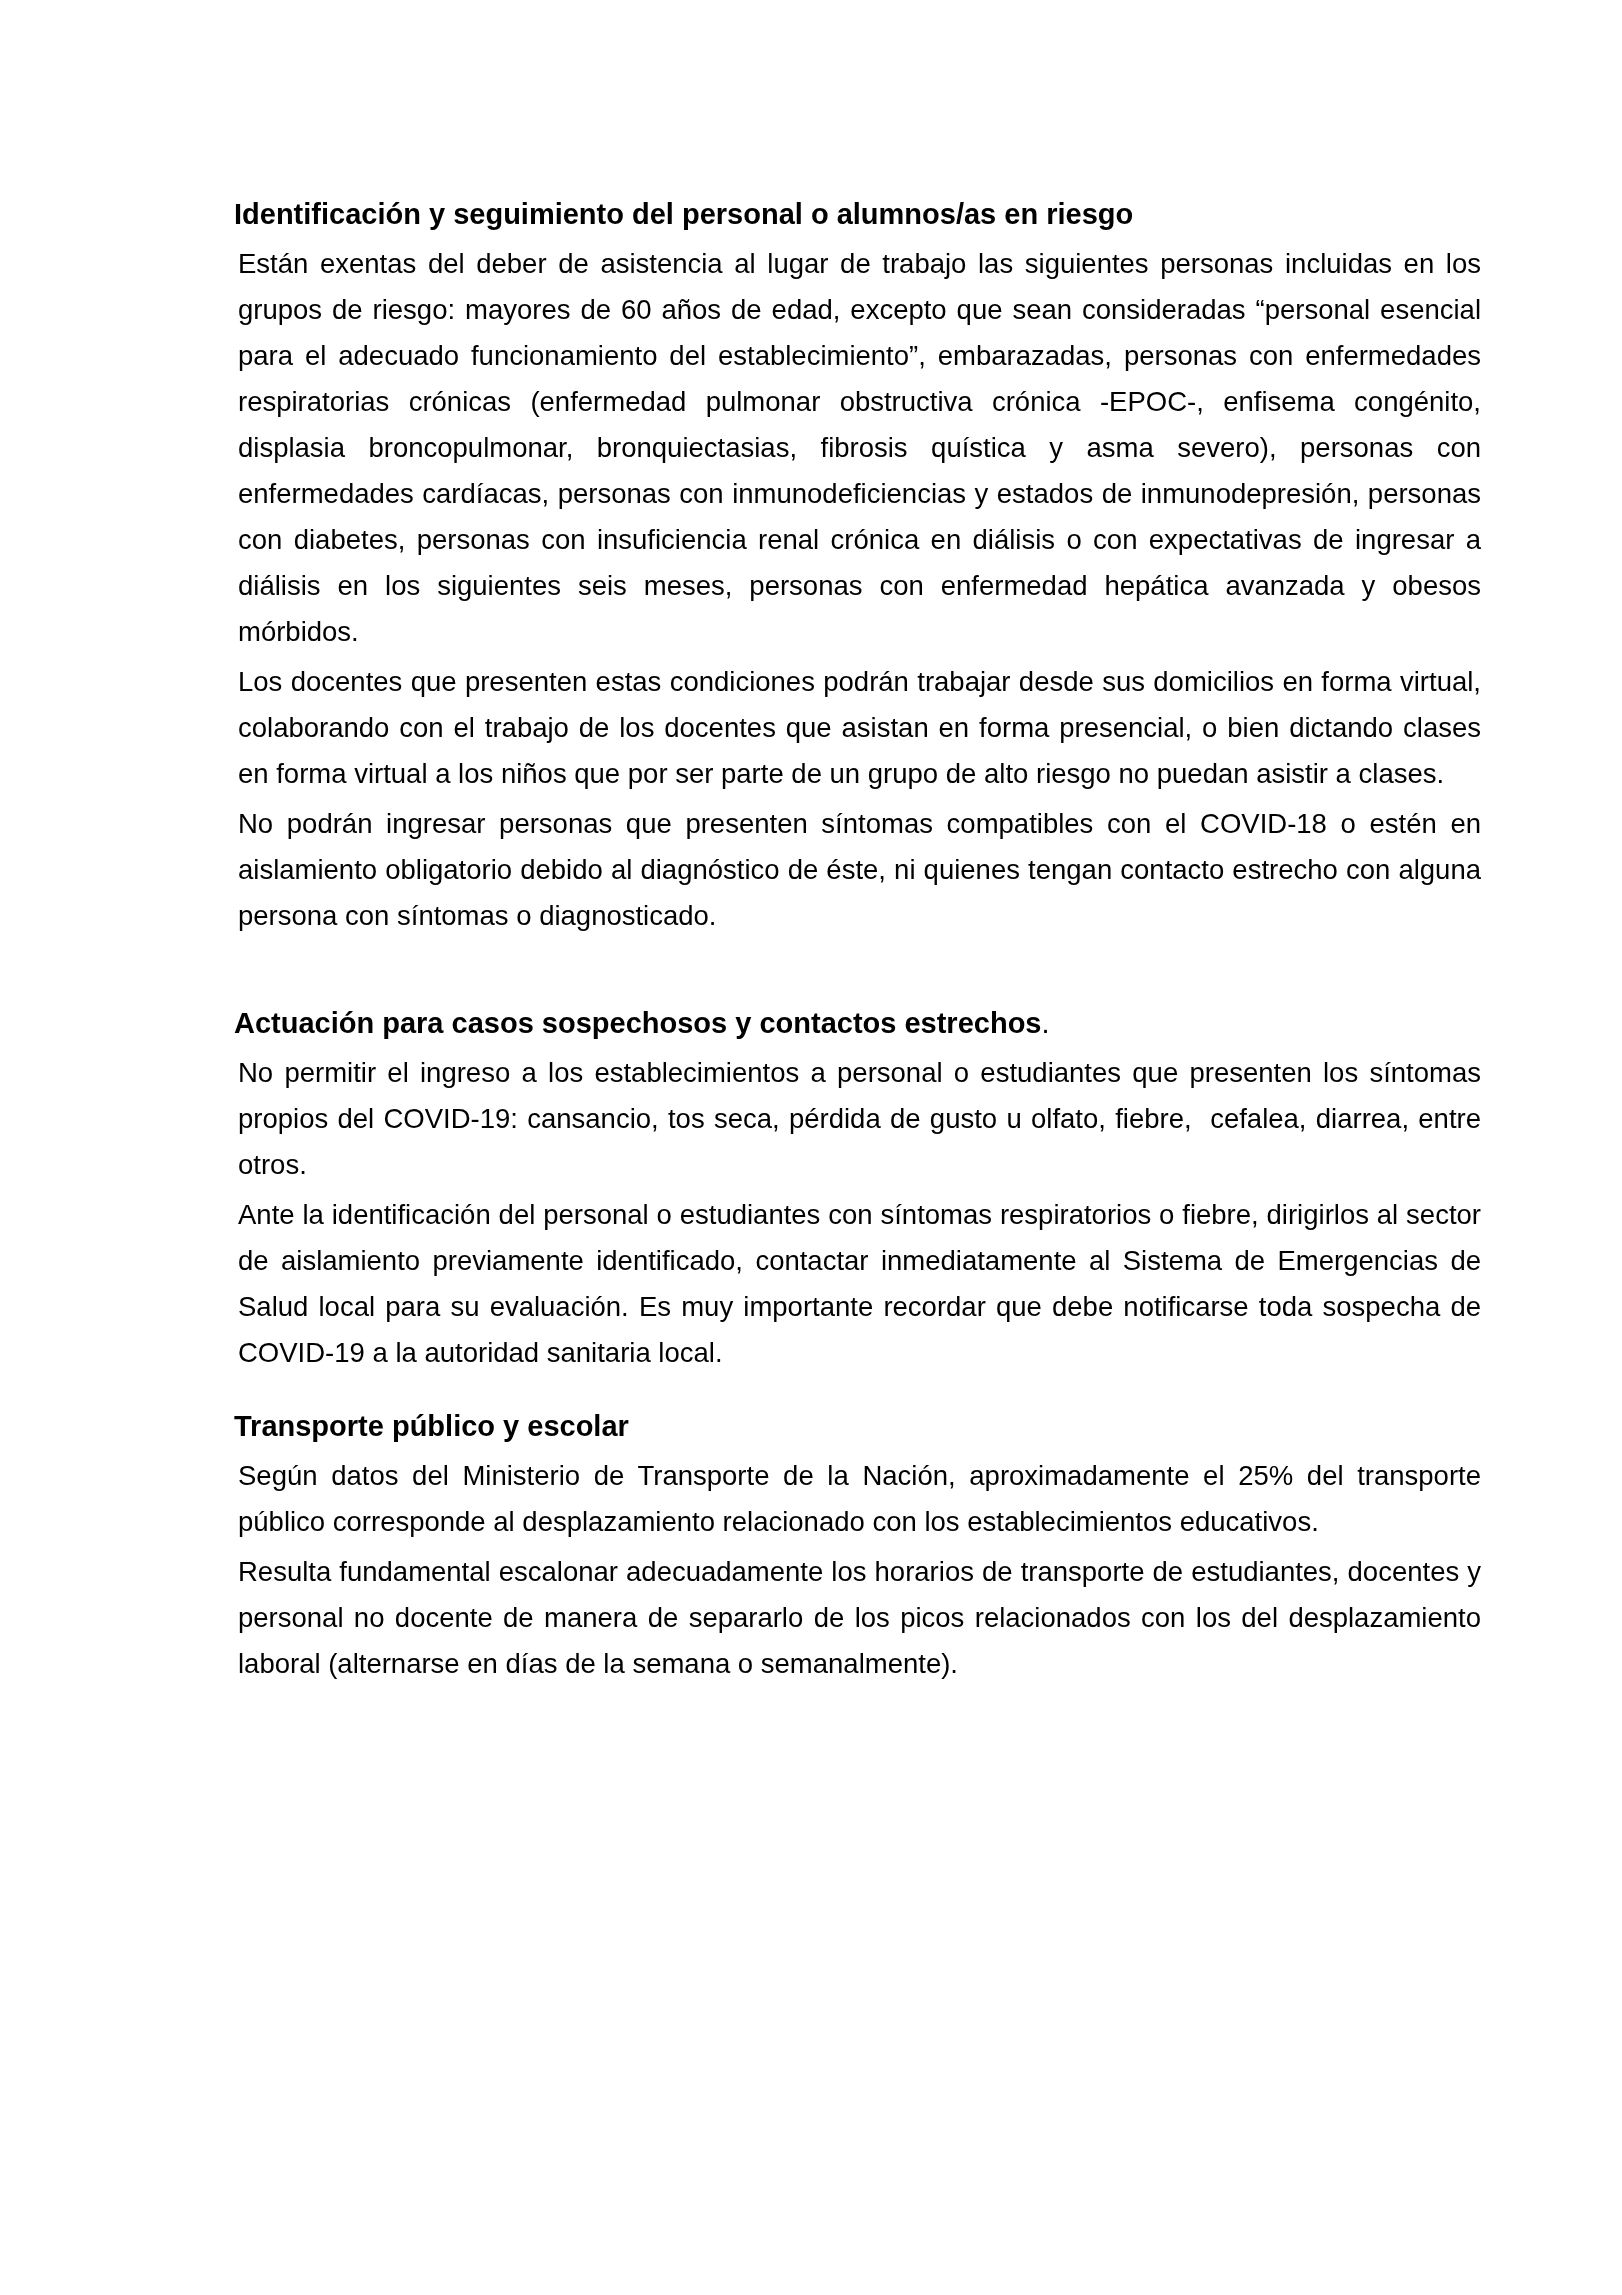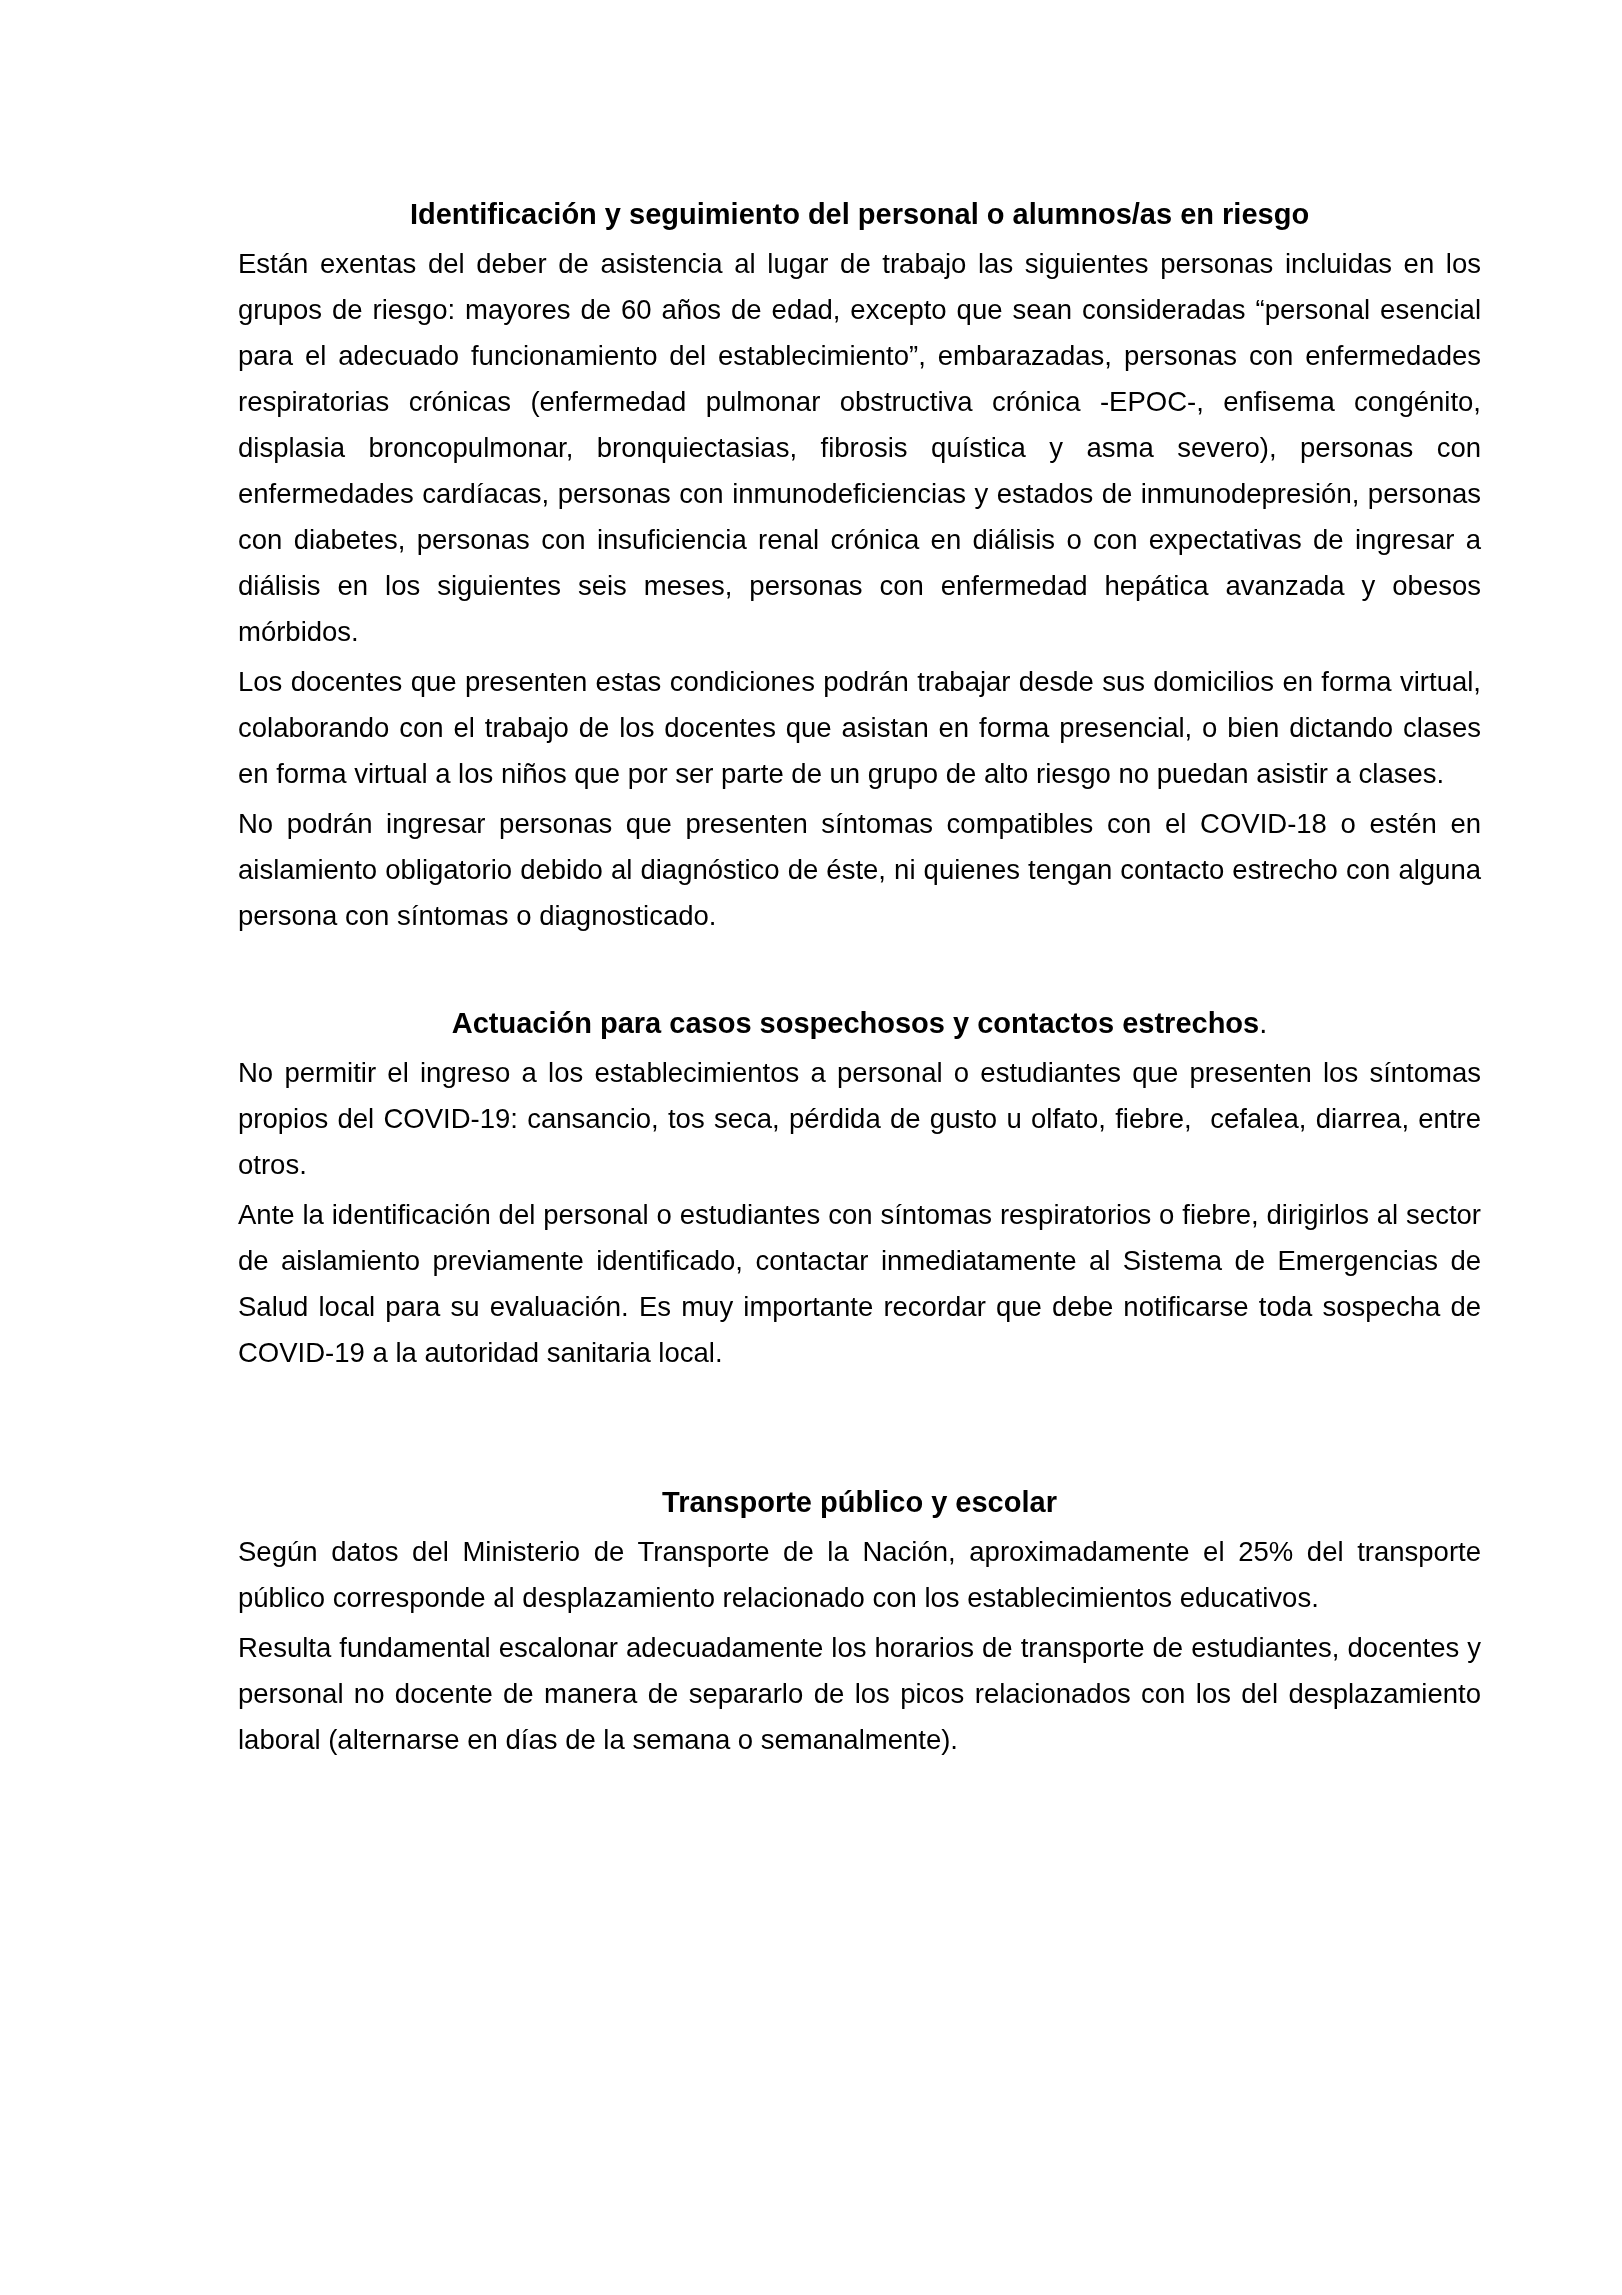--- a/index.html
+++ b/index.html
@@ -24,28 +24,28 @@
     font-size: 27.5px;
     line-height: 46px;
     text-align: justify;
     hyphens: none;
   }
   .doc-heading {
     margin: 0;
     font-size: 29px;
     font-weight: 700;
     line-height: 46px;
-    text-align: center;
+    text-align: left;
     letter-spacing: 0;
   }
   .doc-heading .heading-suffix {
     font-weight: 400;
   }
   .doc-heading.gap-before-2 { margin-top: 61px; }
-  .doc-heading.gap-before-3 { margin-top: 103px; }
+  .doc-heading.gap-before-3 { margin-top: 27px; }
   .doc-paragraph {
     margin: 4px;
     padding: 0;
   }
 </style>
 </head>
 <body>
 
 <div class="page">
   <div class="content">

